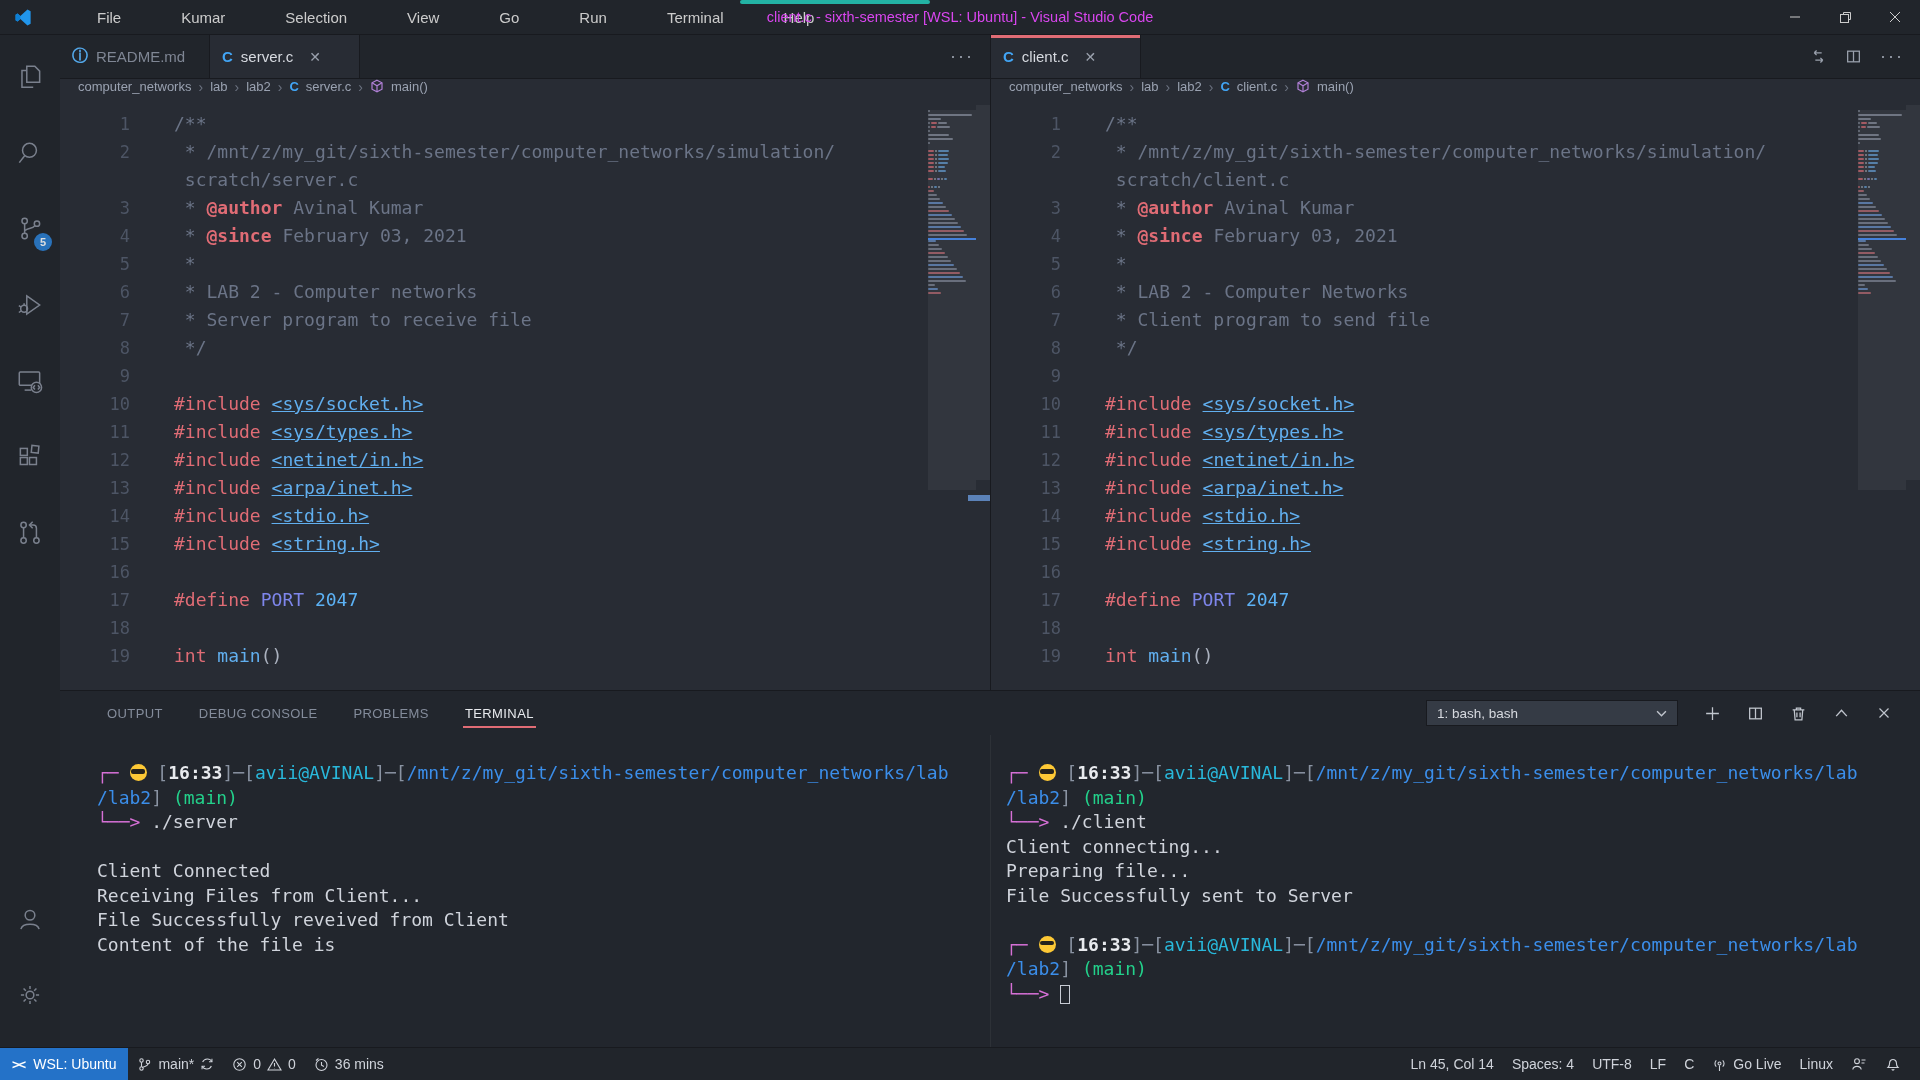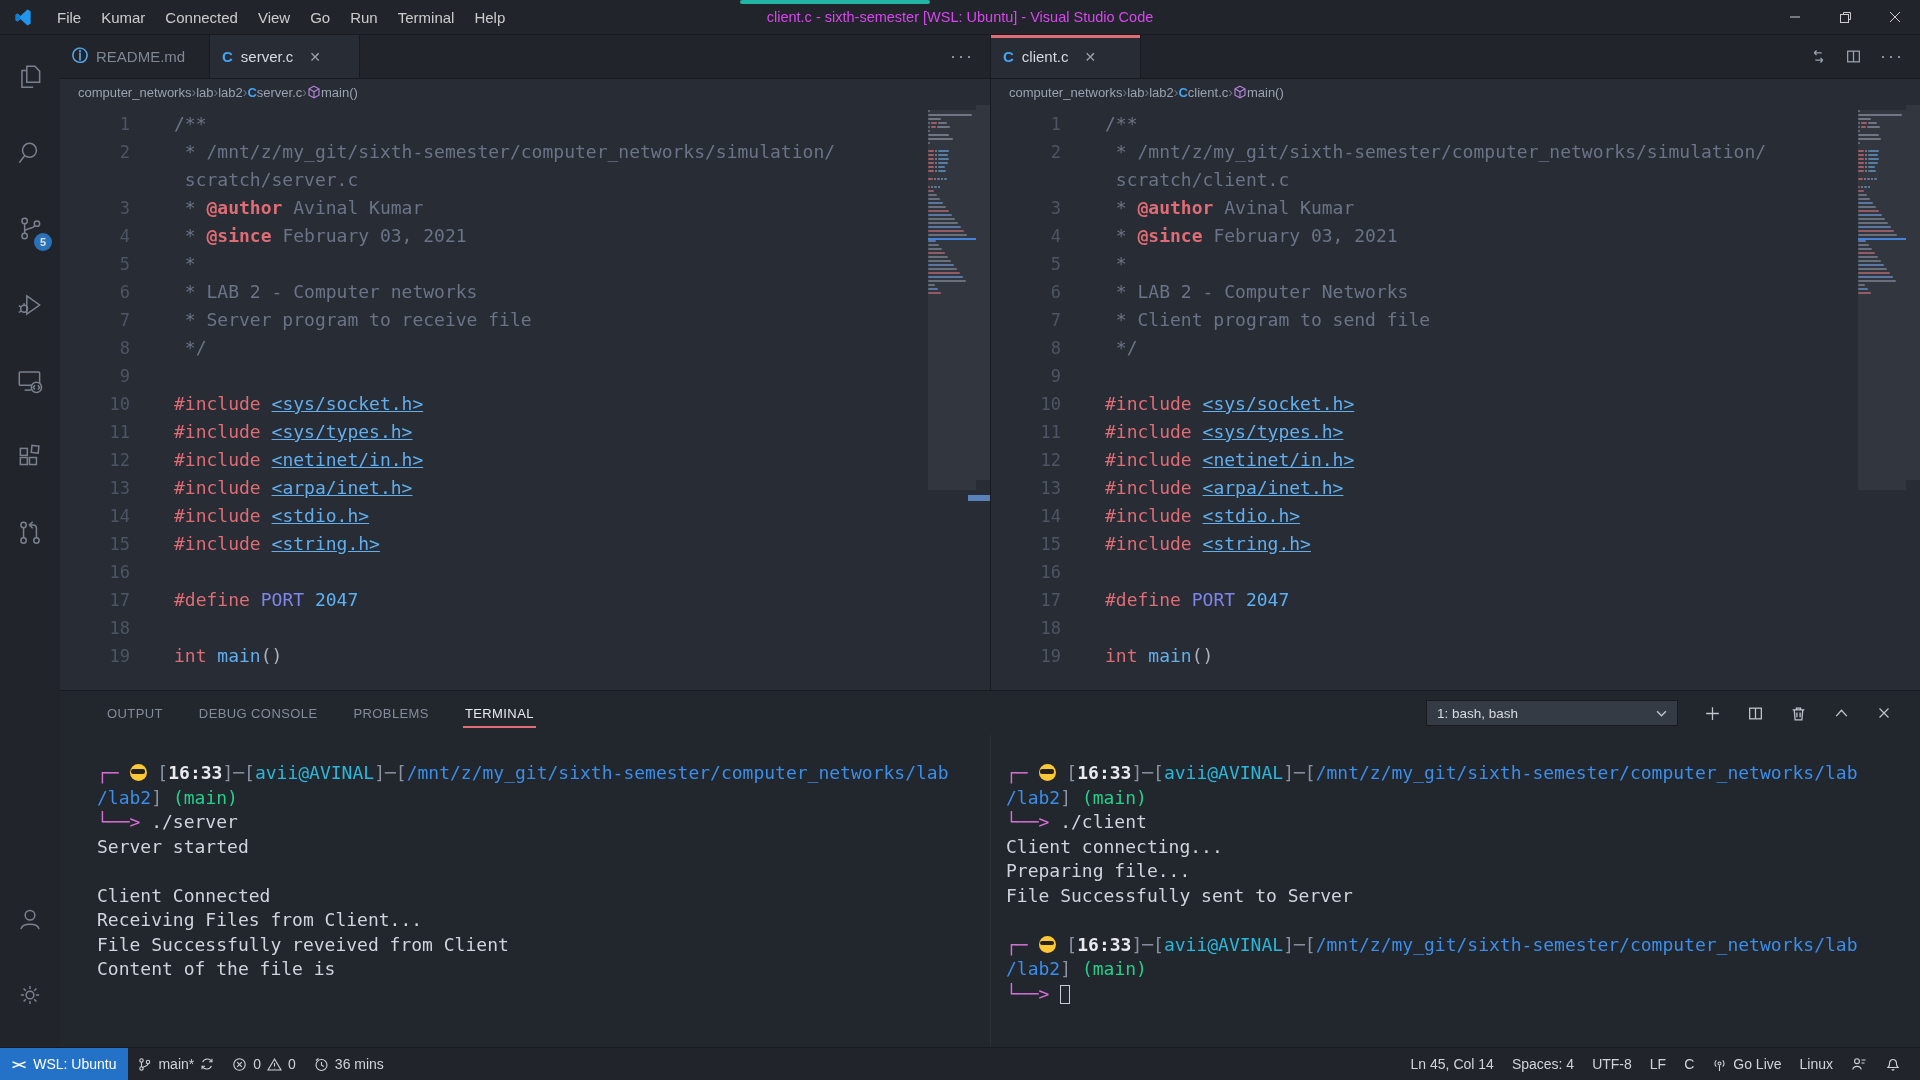--- a/index.html
+++ b/index.html
@@ -1,21 +1,21 @@
 <!DOCTYPE html>
 <html><head>
 <meta charset="utf-8">
 <style>
   *{margin:0;padding:0;box-sizing:border-box;}
   html,body{width:1920px;height:1080px;overflow:hidden;}
   body{background:#282c34;font-family:"Liberation Sans",sans-serif;color:#cccccc;-webkit-font-smoothing:antialiased;}
   svg{display:block;}
 
   
-  #titlebar{position:relative;height:35px;background:#21252b;display:flex;align-items:center;border-bottom:1px solid #181a1f;}
+  #titlebar{position:relative;height:35px;background:#21252b;display:flex;align-items:center;border-bottom:1px solid #181a1f;gap:40px;}
   #vscode-logo{margin:0 14px 0 14px;}
   .menu-item{padding:0 10px;font-size:15px;color:#cccccc;line-height:35px;cursor:default;}
   #window-title{position:absolute;left:0;right:0;text-align:center;font-size:14.5px;color:#d946ef;pointer-events:none;}
   #teal-strip{position:absolute;top:0;left:740px;width:190px;height:4px;background:#23b3a4;border-radius:2px;}
   #win-controls{margin-left:auto;display:flex;height:35px;}
   .win-btn{width:50px;display:flex;align-items:center;justify-content:center;color:#cccccc;}
 
   
   #main{display:flex;height:1012px;}
 
@@ -35,21 +35,21 @@
   .tab{display:flex;align-items:center;padding:0 12px;font-size:15px;color:#7f8694;background:#21252b;border-right:1px solid #181a1f;position:relative;min-width:150px;}
   .tab.active{background:#282c34;color:#d7dae0;}
   .tab.active.focused::before{content:"";position:absolute;top:0;left:0;right:0;height:2.5px;background:#e06c75;}
   .tab .ticon{margin-right:8px;font-weight:bold;}
   .icon-c{color:#42a5f5;font-size:15px;font-family:"Liberation Sans",sans-serif;}
   .icon-info{color:#53a7e8;font-size:16px;font-weight:normal;}
   .tab-close{margin-left:16px;color:#9aa1ad;font-size:14px;}
   .tab-actions{margin-left:auto;display:flex;align-items:center;gap:18px;padding-right:16px;color:#9aa1ad;}
   .ellipsis{font-size:18px;letter-spacing:2px;color:#9aa1ad;}
 
-  .breadcrumb{height:26px;display:flex;align-items:center;font-size:13px;color:#9aa2b1;padding-left:18px;flex:none;}
+  .breadcrumb{height:26px;display:flex;align-items:flex-start;font-size:13px;color:#9aa2b1;padding-left:18px;gap:7px;flex:none;}
   .crumb-sep{color:#6b7280;font-size:14px;}
   .bc-icon{display:inline-flex;align-items:center;}
 
   .code-area{position:relative;flex:1;overflow:hidden;padding-top:5px;}
   .crow{display:flex;height:28px;line-height:28px;font-family:"DejaVu Sans Mono","Liberation Mono",monospace;font-size:18px;}
   .ln{width:70px;text-align:right;color:#4d5565;flex:none;font-size:17px;}
   .ctext{padding-left:44px;white-space:pre;}
   .c-com{color:#6b7487;}
   .c-tag{color:#e06c75;font-weight:bold;}
   .c-kw{color:#e06c75;}
@@ -104,21 +104,21 @@
 
 <div id="titlebar">
   <span id="vscode-logo">
     <svg width="19" height="19" viewBox="0 0 24 24">
         <path fill="#2196ec" d="M17 2l4 2v16l-4 2-9-8.2L4.5 17 2 15.5v-7L4.5 7 8 10.2 17 2zM8 10.2L17 6.5v11L8 13.8V10.2z"></path>
         <path fill="#0d7fd4" d="M2 8.5L4.5 7 8 10.2v3.6L4.5 17 2 15.5z"></path>
       </svg>
   </span>
   <span class="menu-item">File</span>
   <span class="menu-item">Kumar</span>
-  <span class="menu-item">Connected</span>
+  <span class="menu-item">Selection</span>
   <span class="menu-item">View</span>
   <span class="menu-item">Go</span>
   <span class="menu-item">Run</span>
   <span class="menu-item">Terminal</span>
   <span class="menu-item">Help</span>
   <span id="window-title">client.c - sixth-semester [WSL: Ubuntu] - Visual Studio Code</span>
   <span id="teal-strip"></span>
   <div id="win-controls">
     <span class="win-btn">
         <svg width="12" height="12" viewBox="0 0 12 12">
@@ -817,21 +817,20 @@
                 <path d="M3.5 3.5l9 9M12.5 3.5l-9 9"></path>
               </svg>
             </span>
         </div>
       </div>
       <div id="terminals">
         <div class="term-col" id="term-left">
             <div class="trow"><span class="t-mg">┌─ </span><span class="t-emoji"></span><span class="t-gy"> [</span><span class="t-wb">16:33</span><span class="t-gy">]─[</span><span class="t-cy">avii@AVINAL</span><span class="t-gy">]─[</span><span class="t-bl">/mnt/z/my_git/sixth-semester/computer_networks/lab</span></div>
             <div class="trow"><span class="t-bl">/lab2</span><span class="t-gy">] </span><span class="t-gn">(main)</span></div>
             <div class="trow"><span class="t-mg">└──&gt; </span><span class="t-pl">./server</span></div>
-            <div class="trow"><span class="t-pl">Server started</span></div>
             <div class="trow">&nbsp;</div>
             <div class="trow"><span class="t-pl">Client Connected</span></div>
             <div class="trow"><span class="t-pl">Receiving Files from Client...</span></div>
             <div class="trow"><span class="t-pl">File Successfully reveived from Client</span></div>
             <div class="trow"><span class="t-pl">Content of the file is</span></div>
             <div class="trow">&nbsp;</div>
           </div>
         <div class="term-col right" id="term-right">
             <div class="trow"><span class="t-mg">┌─ </span><span class="t-emoji"></span><span class="t-gy"> [</span><span class="t-wb">16:33</span><span class="t-gy">]─[</span><span class="t-cy">avii@AVINAL</span><span class="t-gy">]─[</span><span class="t-bl">/mnt/z/my_git/sixth-semester/computer_networks/lab</span></div>
             <div class="trow"><span class="t-bl">/lab2</span><span class="t-gy">] </span><span class="t-gn">(main)</span></div>

